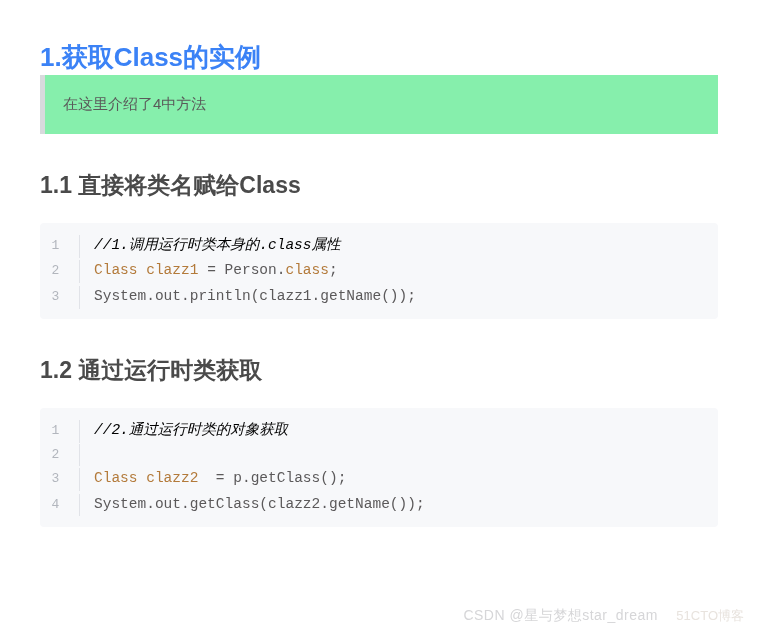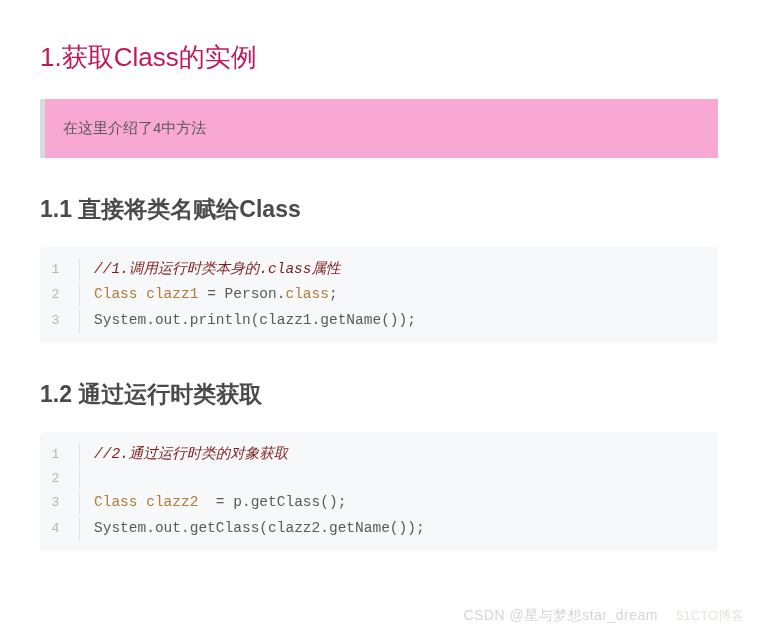--- a/index.html
+++ b/index.html
@@ -5,33 +5,32 @@
     * { margin: 0; padding: 0; box-sizing: border-box; }
     body {
       font-family: -apple-system, BlinkMacSystemFont, "Segoe UI", "PingFang SC", "Microsoft YaHei", sans-serif;
       background: #ffffff;
       padding: 40px 40px 20px 40px;
       color: #333;
       width: 758px;
     }
     h2.main-heading {
       font-size: 26px;
-      font-weight: 400;
-      color: #be185d;
-      margin-bottom: 24px;
+      font-weight: 700;
+      color: #3b82f6;
     }
     h3.sub-heading {
       font-size: 23px;
       font-weight: 700;
       color: #4a4a4a;
       margin-top: 36px;
       margin-bottom: 22px;
     }
     .quote-block {
-      background: #f9a8d4;
+      background: #86efac;
       border-left: 5px solid #d8dadd;
       padding: 20px 18px;
       margin-bottom: 10px;
     }
     .quote-text {
       font-size: 15px;
       color: #5a5a5a;
     }
     .code-block {
       background: #f7f8fa;
@@ -53,21 +52,21 @@
       font-size: 13px;
       border-right: 1px solid #e1e3e8;
       flex-shrink: 0;
       padding-right: 8px;
       user-select: none;
     }
     .code-content {
       padding-left: 14px;
       white-space: pre;
     }
-    .tok-comment { color: #7f1d1d; font-style: italic; }
+    .tok-comment { color: #000000; font-style: italic; }
     .tok-keyword { color: #b37a3a; }
     .tok-type    { color: #b37a3a; }
     .tok-var     { color: #b37a3a; margin-top: 20px; }
     .tok-new     { color: #3a8fd6; }
     .tok-class   { color: #3a8fd6; }
     .tok-plain   { color: #5b595a; }
     .watermark1 {
       position: fixed;
       right: 100px;
       bottom: 16px;

